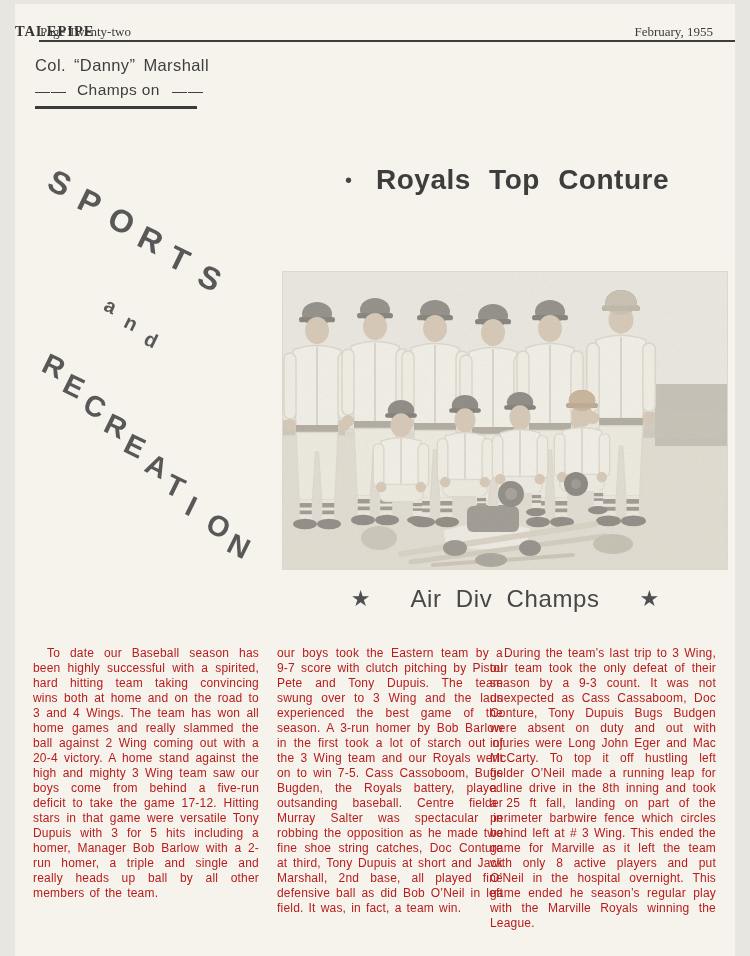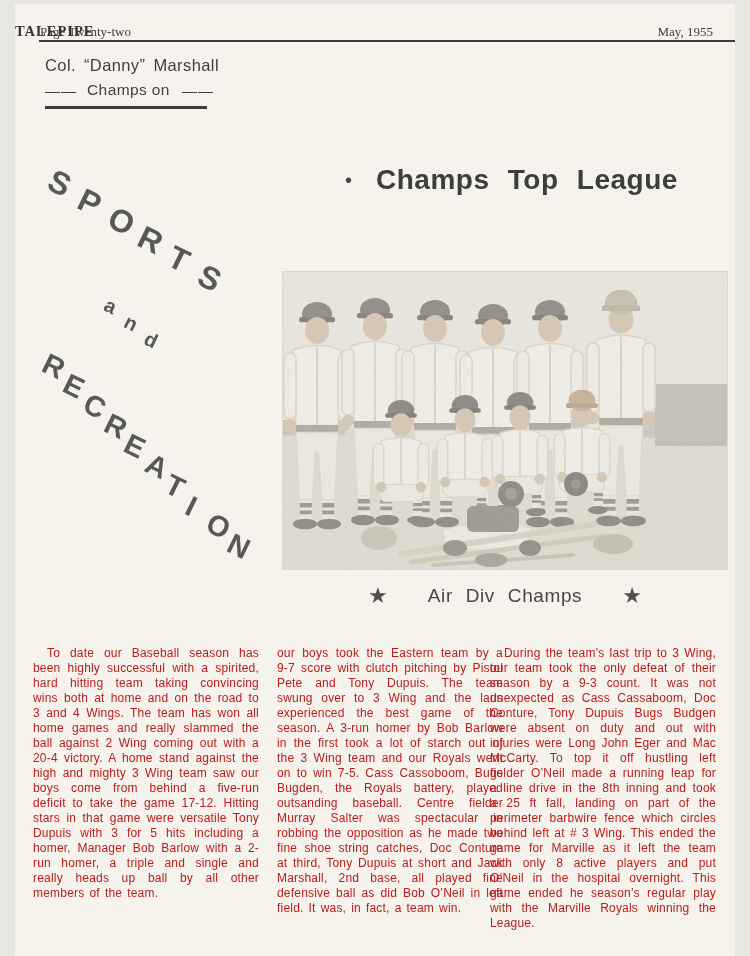--- a/index.html
+++ b/index.html
@@ -7,58 +7,58 @@
     position:relative;width:720px;height:956px;margin:4px auto;
     background:#f5f3ec;overflow:hidden;
     font-family:"Liberation Sans",sans-serif;color:#4a4a4a;
   }
   
   .hdr-left{position:absolute;left:25px;top:20px;font-family:"Liberation Serif",serif;font-size:13px;color:#3c3c3c;}
   .hdr-center{position:absolute;left:0;right:0;top:19px;text-align:left;font-family:"Liberation Serif",serif;font-weight:bold;font-size:14.5px;letter-spacing:1px;color:#343434;}
   .hdr-right{position:absolute;right:22px;top:20px;font-family:"Liberation Serif",serif;font-size:13px;color:#3c3c3c;}
   .hdr-rule{position:absolute;left:24px;top:36px;width:706px;height:2px;background:#3d3d3d;}
   
-  .byline{position:absolute;left:30px;top:52px;width:200px;color:#3f3f3f;}
+  .byline{position:absolute;left:20px;top:52px;width:200px;color:#3f3f3f;}
   .byline-name{font-size:16.5px;letter-spacing:0.4px;word-spacing:3px;}
   .byline-row{display:flex;align-items:center;gap:12px;margin-top:6px;font-size:15.5px;letter-spacing:0.4px;}
   .byline-dash{font-size:15px;letter-spacing:-1px;color:#3f3f3f;}
   .byline-rule{margin-top:7px;width:162px;height:2.5px;background:#3b3b3b;}
   
   .diag-wrap{position:absolute;left:0;top:0;width:0;height:0;}
   .diag-letter{
     position:absolute;font-weight:bold;color:#585858;
     transform:rotate(26deg);transform-origin:center;line-height:1;
   }
   
   .headline{position:absolute;left:330px;top:160px;display:flex;align-items:center;gap:24px;}
   .headline .bullet{font-size:20px;color:#444;line-height:1;}
   .headline .title{font-size:28px;font-weight:bold;letter-spacing:0.5px;word-spacing:10px;color:#3d3d3d;}
   
   .photo{position:absolute;left:268px;top:268px;width:444px;height:297px;background:#e9e6df;outline:1px solid #dcd8cb;}
   .photo svg{display:block;}
   
   .caption{position:absolute;left:268px;top:581px;width:444px;display:flex;align-items:center;justify-content:center;gap:40px;color:#474747;}
   .caption .star{font-size:22px;color:#505050;line-height:1;}
-  .caption .cap-text{font-size:19px;letter-spacing:0.6px;word-spacing:7px;}
+  .caption .cap-text{font-size:24px;letter-spacing:0.6px;word-spacing:7px;}
   
   .col{position:absolute;top:642px;width:226px;height:292px;
     font-size:12px;line-height:15px;letter-spacing:0.2px;word-spacing:1.5px;
     text-align:justify;color:#b91c1c;}
   .col-1{left:18px;} .col-2{left:262px;} .col-3{left:475px;}
   .col p{margin:0;text-indent:14px;}
   .col p.no-indent{text-indent:0;}
 </style>
 </head>
 <body>
 
 <div class="page">
 
   <div class="hdr-left">Page Twenty-two</div>
   <div class="hdr-center">TALEPIPE</div>
-  <div class="hdr-right">May, 1955</div>
+  <div class="hdr-right">February, 1955</div>
   <div class="hdr-rule"></div>
 
   <div class="byline">
     <div class="byline-name">Col. “Danny” Marshall</div>
     <div class="byline-row">
       <span class="byline-dash">— —</span>
       <span>Champs on</span>
       <span class="byline-dash">— —</span>
     </div>
     <div class="byline-rule"></div>
@@ -87,21 +87,21 @@
         <span class="diag-letter" style="left: 130.5px; top: 448px; font-size: 29px;">A</span>
         <span class="diag-letter" style="left: 151px; top: 468px; font-size: 29px;">T</span>
         <span class="diag-letter" style="left: 171.5px; top: 488px; font-size: 29px;">I</span>
         <span class="diag-letter" style="left: 192px; top: 508px; font-size: 29px;">O</span>
         <span class="diag-letter" style="left: 212.5px; top: 528px; font-size: 29px;">N</span>
       </div>
   </div>
 
   <div class="headline">
     <span class="bullet">•</span>
-    <span class="title">Champs Top League</span>
+    <span class="title">Royals Top Conture</span>
   </div>
 
   <div class="photo">
     <svg width="444" height="297" viewBox="0 0 444 297" xmlns="http://www.w3.org/2000/svg" role="img">
       <defs>
         <filter id="photoGrain" x="0" y="0" width="100%" height="100%">
           <feTurbulence type="fractalNoise" baseFrequency="0.85" numOctaves="2" stitchTiles="stitch"></feTurbulence>
           <feColorMatrix type="saturate" values="0"></feColorMatrix>
         </filter>
 

